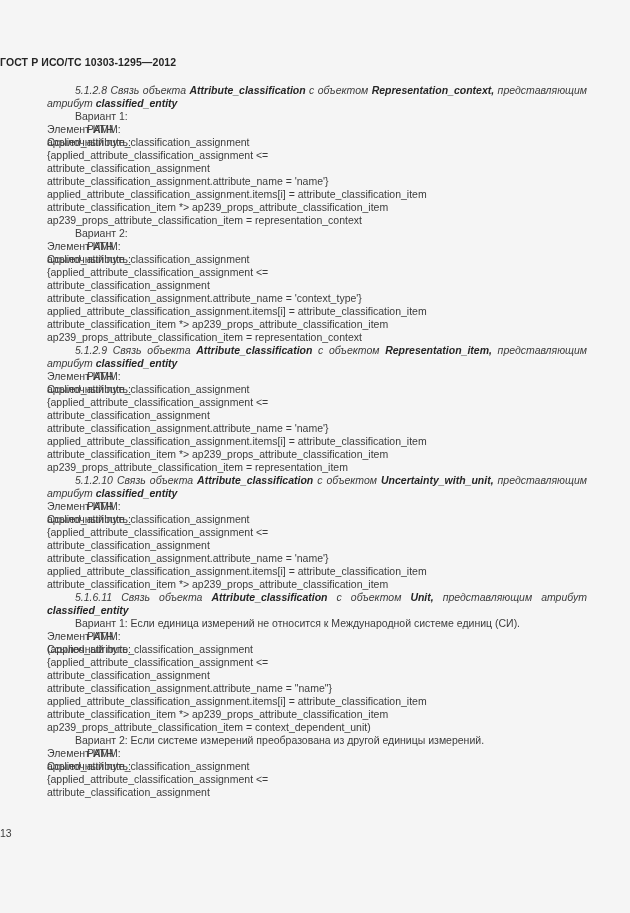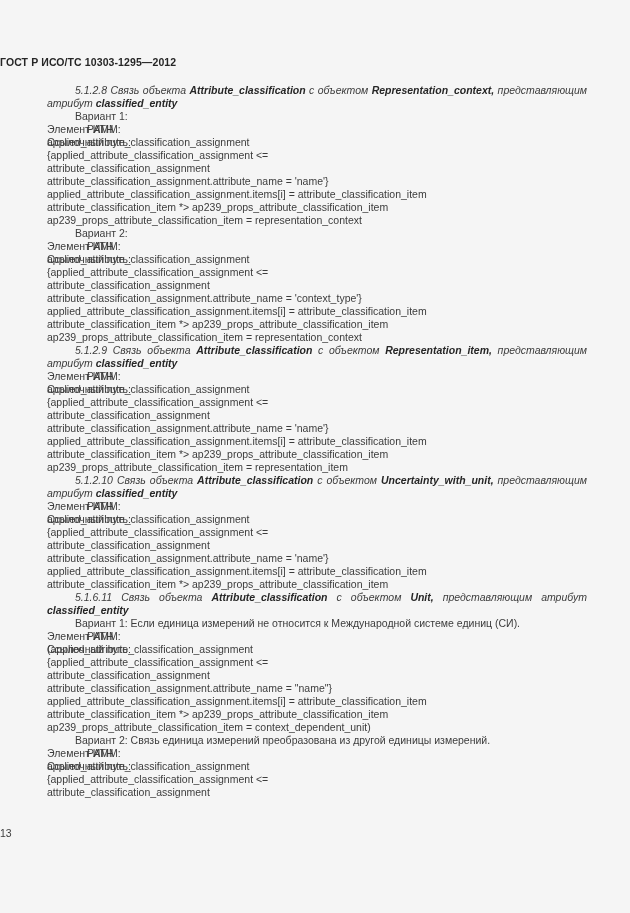--- a/index.html
+++ b/index.html
@@ -105,21 +105,21 @@
       <div class="pathlines">
         <div class="pathline">(applied_attribute_classification_assignment</div>
         <div class="pathline">{applied_attribute_classification_assignment &lt;=</div>
         <div class="pathline">attribute_classification_assignment</div>
         <div class="pathline">attribute_classification_assignment.attribute_name = "name"}</div>
         <div class="pathline">applied_attribute_classification_assignment.items[i] = attribute_classification_item</div>
         <div class="pathline">attribute_classification_item *&gt; ap239_props_attribute_classification_item</div>
         <div class="pathline">ap239_props_attribute_classification_item = context_dependent_unit)</div>
       </div>
     </div>
-    <p class="variant">Вариант 2: Связь единица измерений преобразована из другой единицы измерений.</p>
+    <p class="variant">Вариант 2: Если системе измерений преобразована из другой единицы измерений.</p>
     <div class="labelrow"><span class="lab">Элемент ИММ:</span><span class="val">PATH</span></div>
     <div class="labelrow">
       <span class="lab">Ссылочный путь:</span>
       <div class="pathlines">
         <div class="pathline">applied_attribute_classification_assignment</div>
         <div class="pathline">{applied_attribute_classification_assignment &lt;=</div>
         <div class="pathline">attribute_classification_assignment</div>
       </div>
     </div>
   </div>

